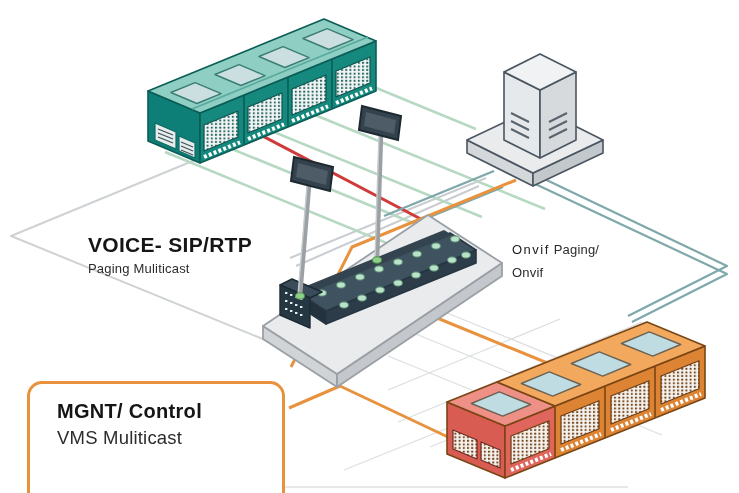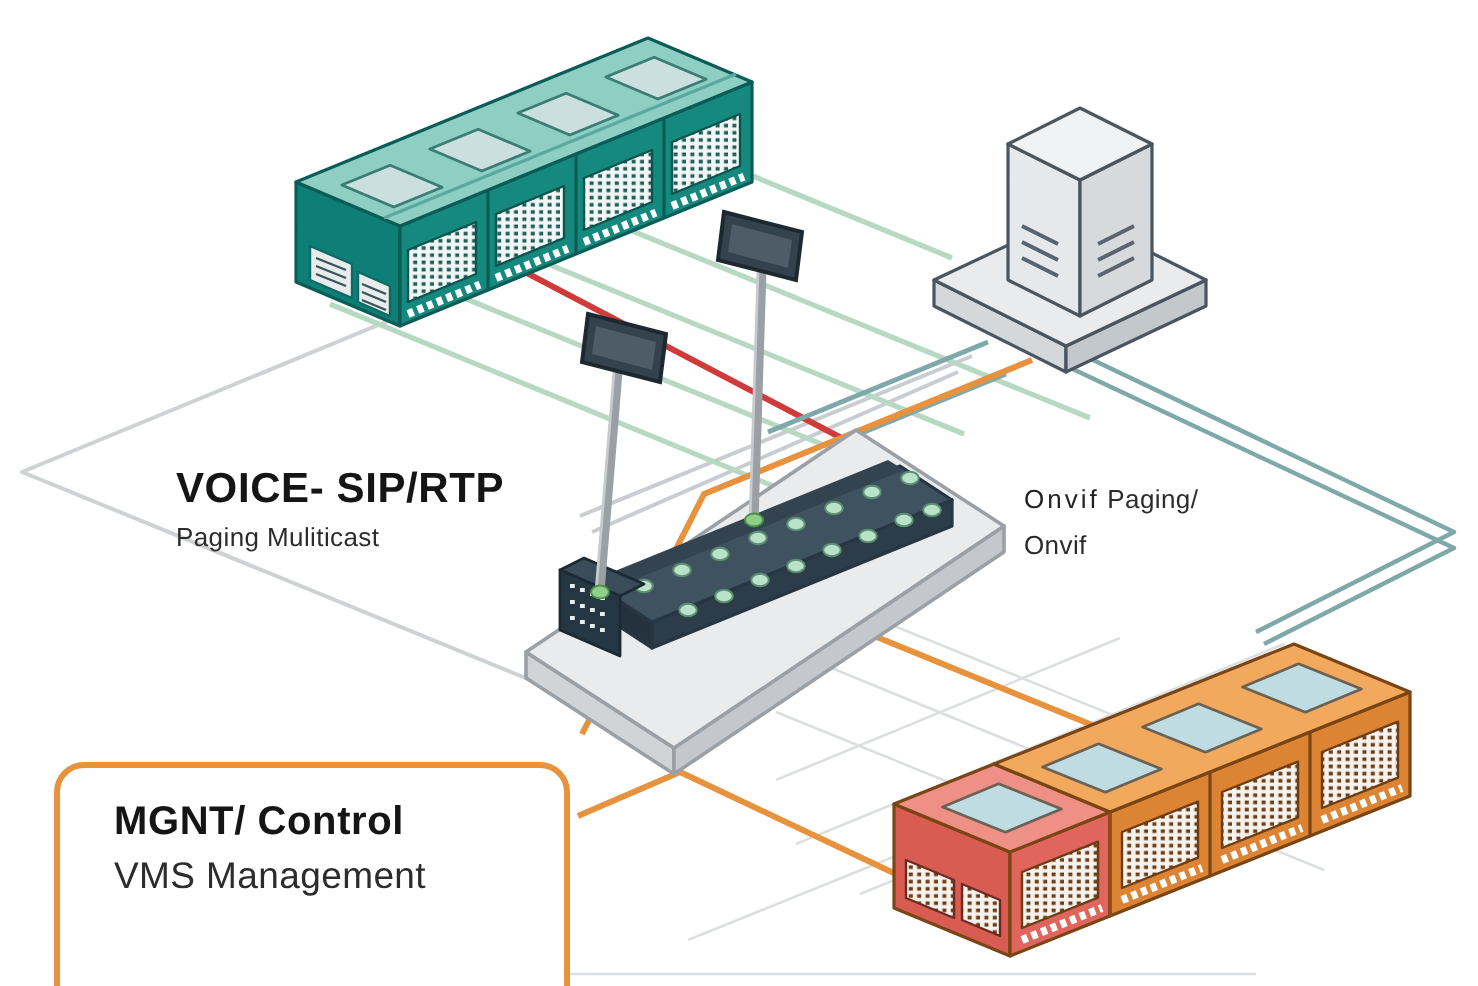--- a/index.html
+++ b/index.html
@@ -251,15 +251,15 @@
   <div class="overlay" id="video-label">
     <div class="lbl-line">
       <span class="brand">Onvif</span>
       <span>Paging/</span>
     </div>
     <div class="lbl-line">Onvif</div>
   </div>
 
   <div class="overlay" id="mgnt-box" style="border-color: rgb(232, 146, 61);">
     <div class="lbl-title">MGNT/ Control</div>
-    <div class="lbl-line">VMS Management</div>
+    <div class="lbl-line">VMS Muliticast</div>
   </div>
 </div>
 
 </body></html>

